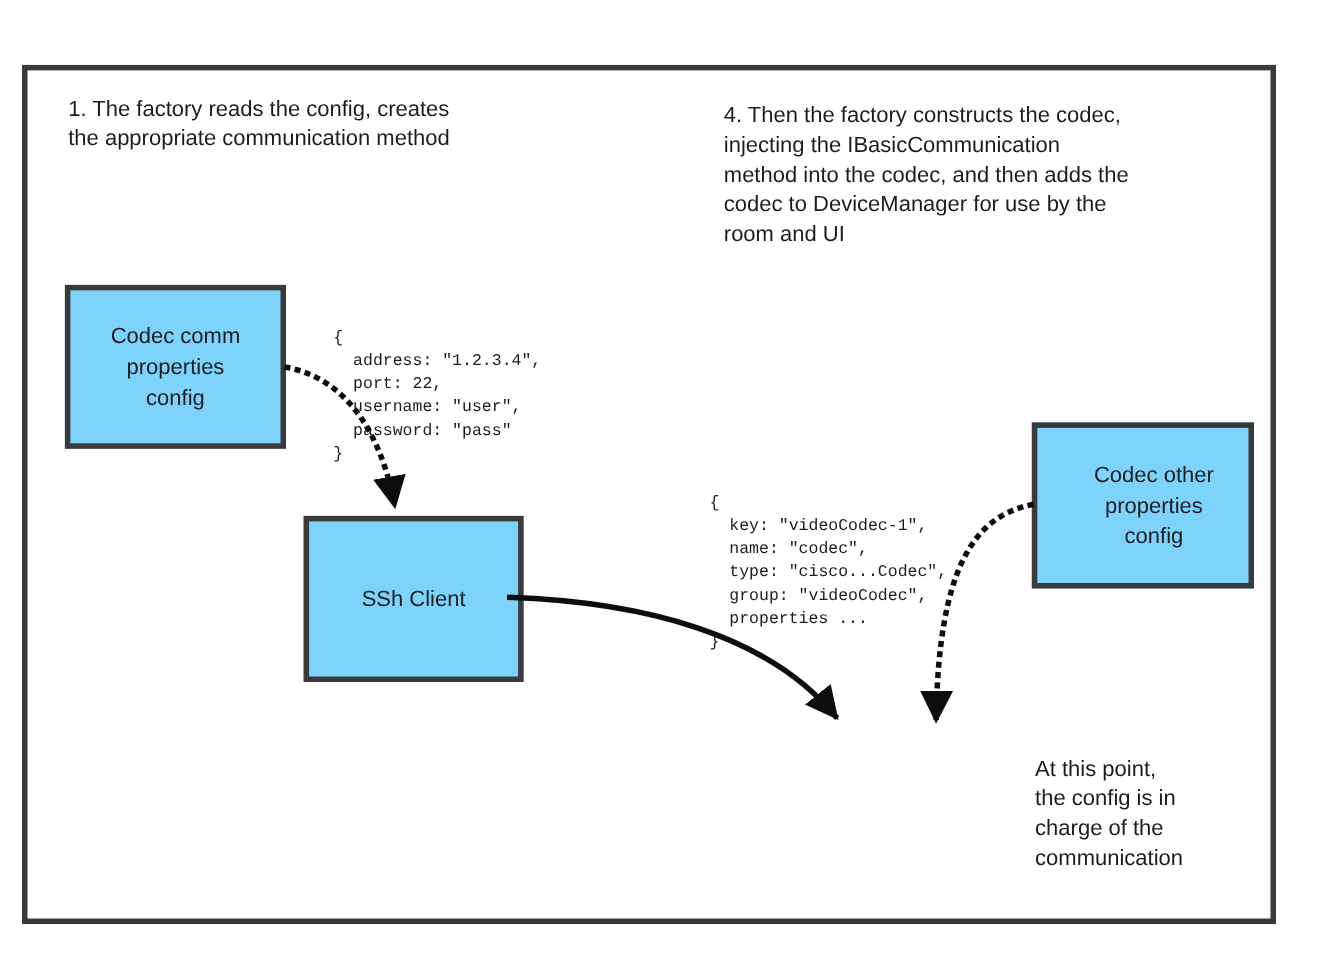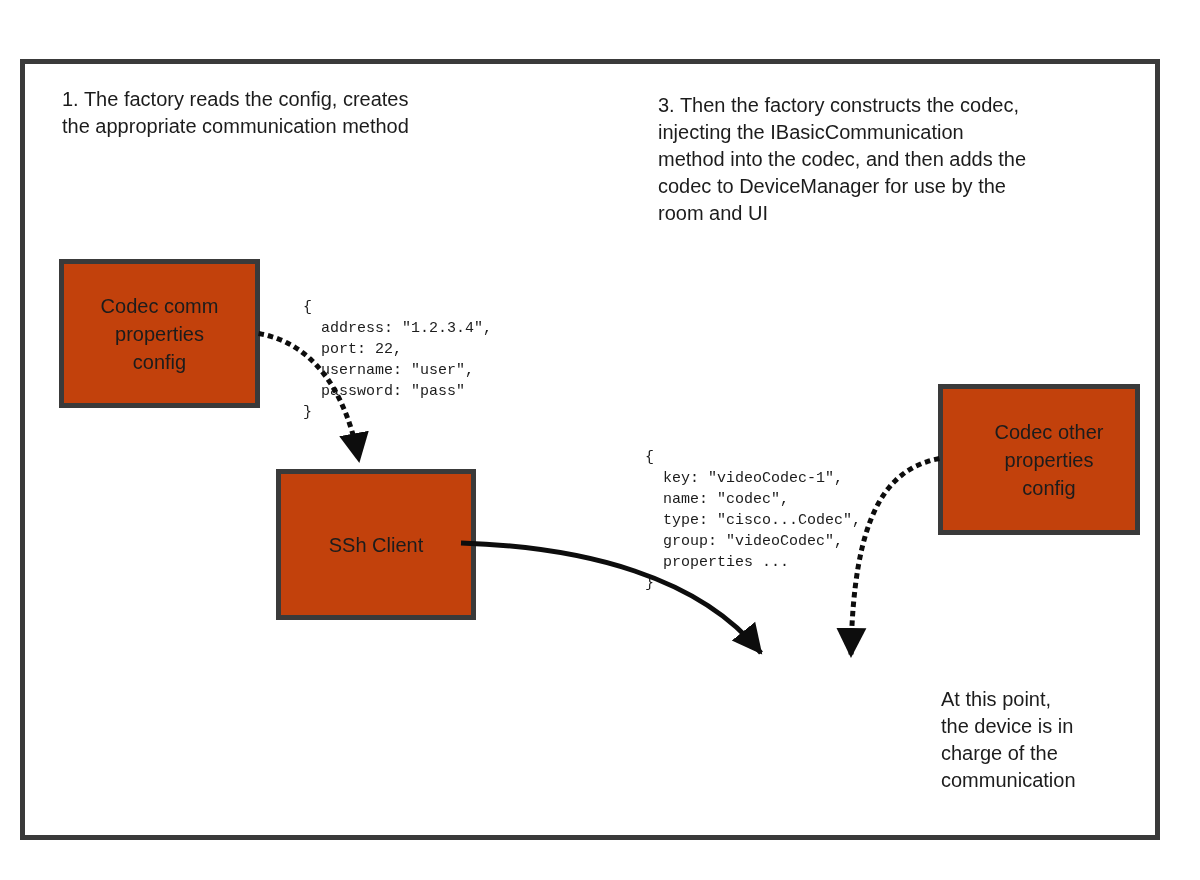--- a/index.html
+++ b/index.html
@@ -21,21 +21,21 @@
     top: 59px;
     width: 1140px;
     height: 781px;
     border: 5px solid #3a3a3a;
     box-sizing: border-box;
   }
   .node {
     position: absolute;
     border: 5px solid #3a3a3a;
     box-sizing: border-box;
-    background: #c2410c;
+    background: #7dd3fc;
     display: flex;
     align-items: center;
     justify-content: center;
     text-align: center;
     font-size: 20px;
     line-height: 28px;
     color: #1c1c1c;
     white-space: pre-line;
     z-index: 2;
   }
@@ -77,28 +77,28 @@
 </head>
 <body>
 
 <div id="canvas">
 
   <div class="frame"></div>
 
   <div class="note" id="note-step1">1. The factory reads the config, creates
 the appropriate communication method</div>
 
-  <div class="note" id="note-step2">3. Then the factory constructs the codec,
+  <div class="note" id="note-step2">4. Then the factory constructs the codec,
 injecting the IBasicCommunication
 method into the codec, and then adds the
 codec to DeviceManager for use by the
 room and UI</div>
 
   <div class="note" id="note-endpoint">At this point,
-the device is in
+the config is in
 charge of the
 communication</div>
 
   <div class="node" id="node-codec-comm">Codec comm
 properties
 config</div>
 
   <div class="node" id="node-ssh">SSh Client</div>
 
   <div class="node" id="node-other">Codec other

